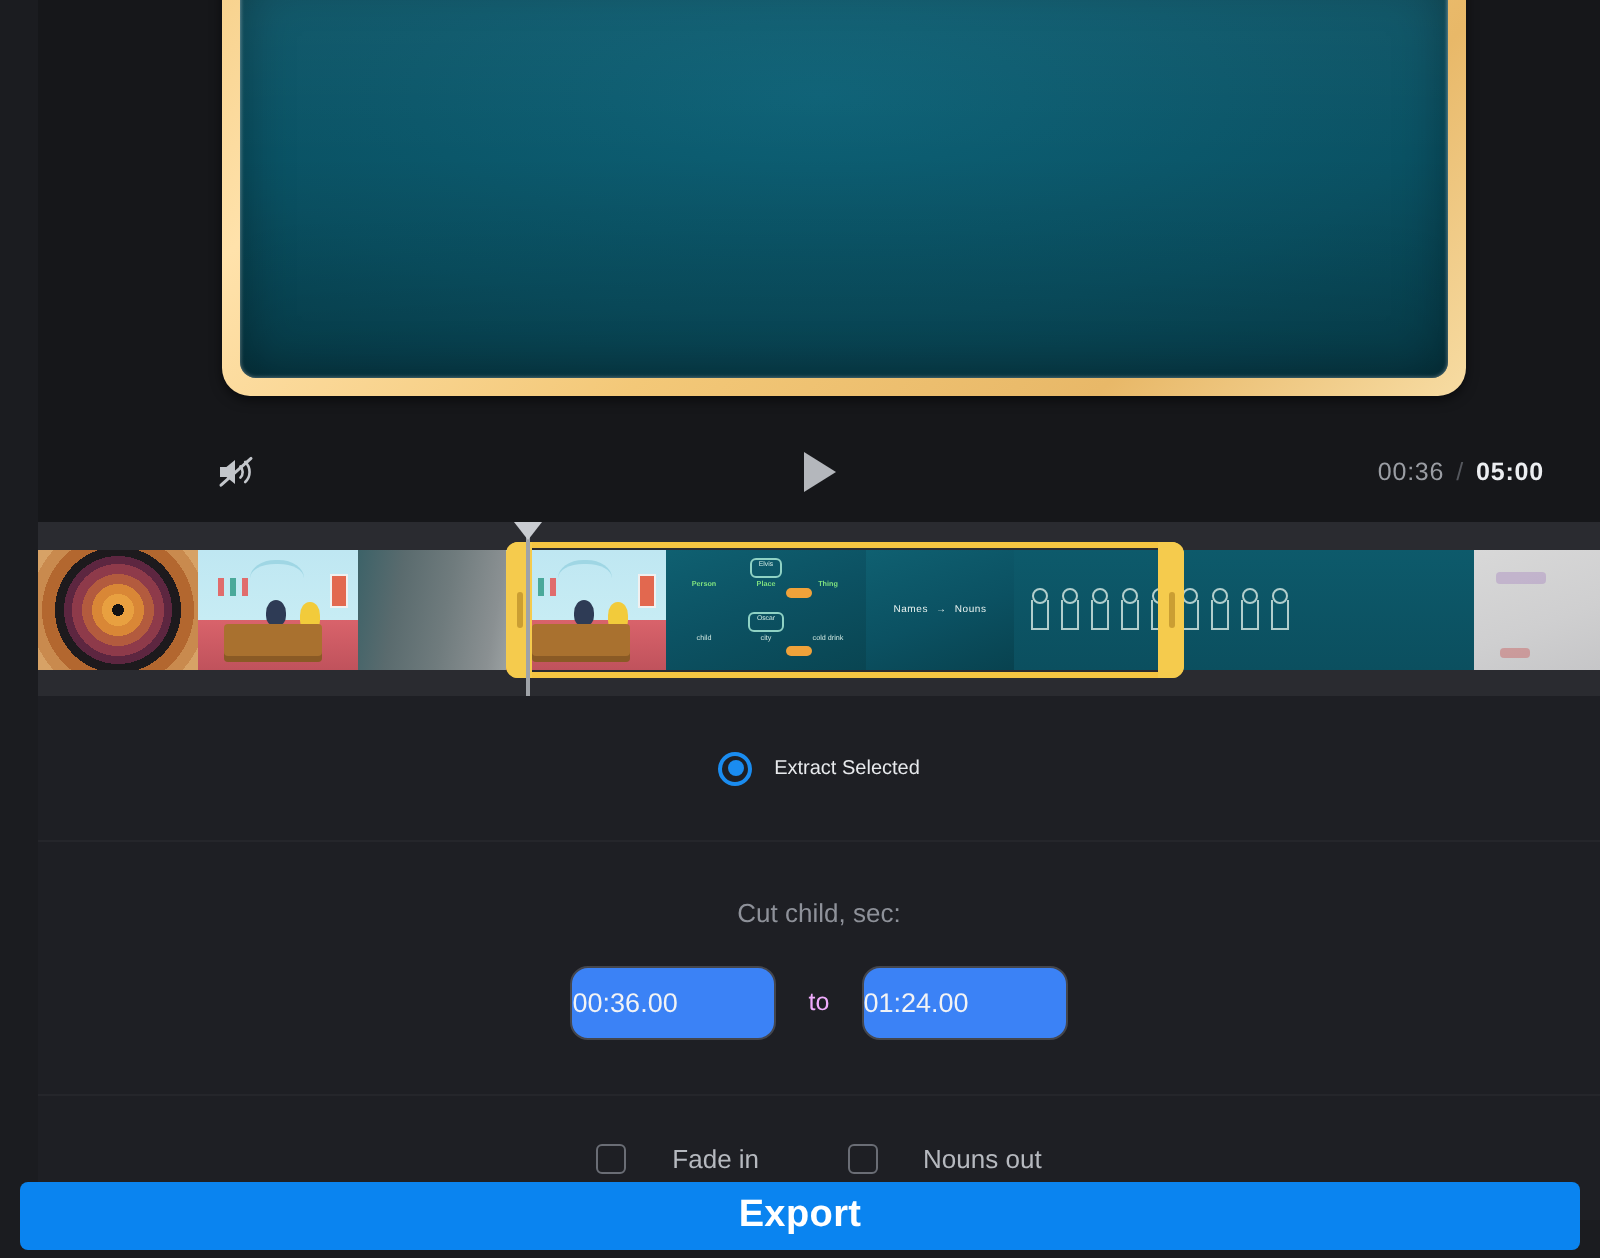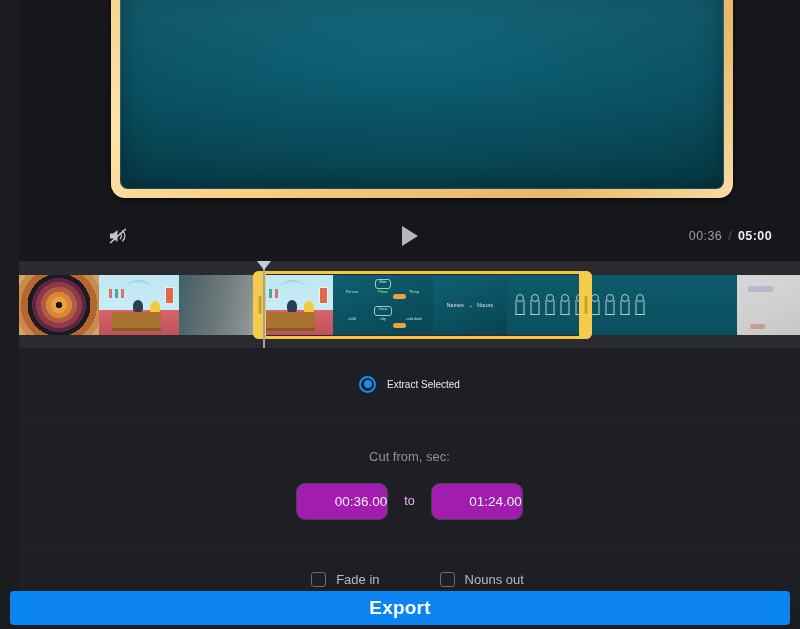--- a/index.html
+++ b/index.html
@@ -306,39 +306,39 @@
   .cut-section {
     height: 127px;
     display: flex; flex-direction: column;
     align-items: center; justify-content: center;
     gap: 19px;
     border-bottom: 1px solid #25262b;
   }
   .cut-title { font-size: 13px; color: #8e9199; }
   .cut-inputs { display: flex; align-items: center; gap: 16px; }
   .time-input {
-    width: 92px; height: 37px;
-    background: #a21caf;
+    width: 103px; height: 37px;
+    background: #3b82f6;
     border: 1px solid #44464d;
     border-radius: 9px;
     color: #f2f3f5;
     font-size: 13.5px;
-    text-align: right;
+    text-align: left;
     font-family: "Liberation Sans", sans-serif;
     outline: none;
   }
   .to-label { font-size: 12.5px; color: #f0abfc; }
 
   
   .fade-row {
     height: 62px;
     display: flex; align-items: center; justify-content: center;
     gap: 44px;
   }
-  .check-item { display: flex; align-items: center; gap: 10px; cursor: pointer; margin-left: 16px; }
+  .check-item { display: flex; align-items: center; gap: 23px; cursor: pointer; }
   .checkbox {
     width: 15px; height: 15px; border-radius: 3px;
     border: 1.6px solid #6a6d75;
     background: transparent; flex: none;
   }
   .check-label { font-size: 13px; color: #b6b9bf; }
 
   
   .export-wrap {
     position: absolute; left: 0; bottom: 0;
@@ -462,21 +462,21 @@
   </div>
 
   <div class="panel radio-row">
     <div class="radio-item">
       <span class="radio on"></span>
       <span class="radio-label">Extract Selected</span>
     </div>
   </div>
 
   <div class="panel cut-section">
-    <div class="cut-title">Cut from, sec:</div>
+    <div class="cut-title">Cut child, sec:</div>
     <div class="cut-inputs">
       <input class="time-input" type="text" value="00:36.00" style="">
       <span class="to-label">to</span>
       <input class="time-input" type="text" value="01:24.00" style="">
     </div>
   </div>
 
   <div class="panel fade-row">
     <div class="check-item">
       <span class="checkbox"></span>

